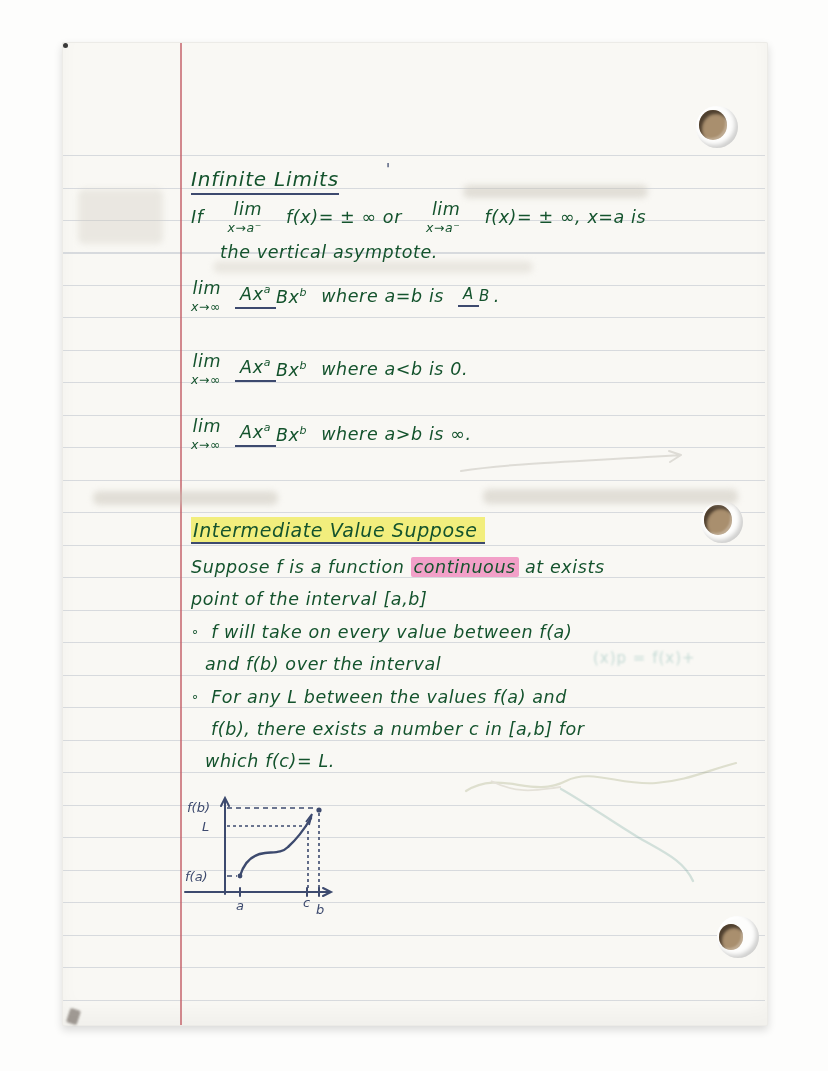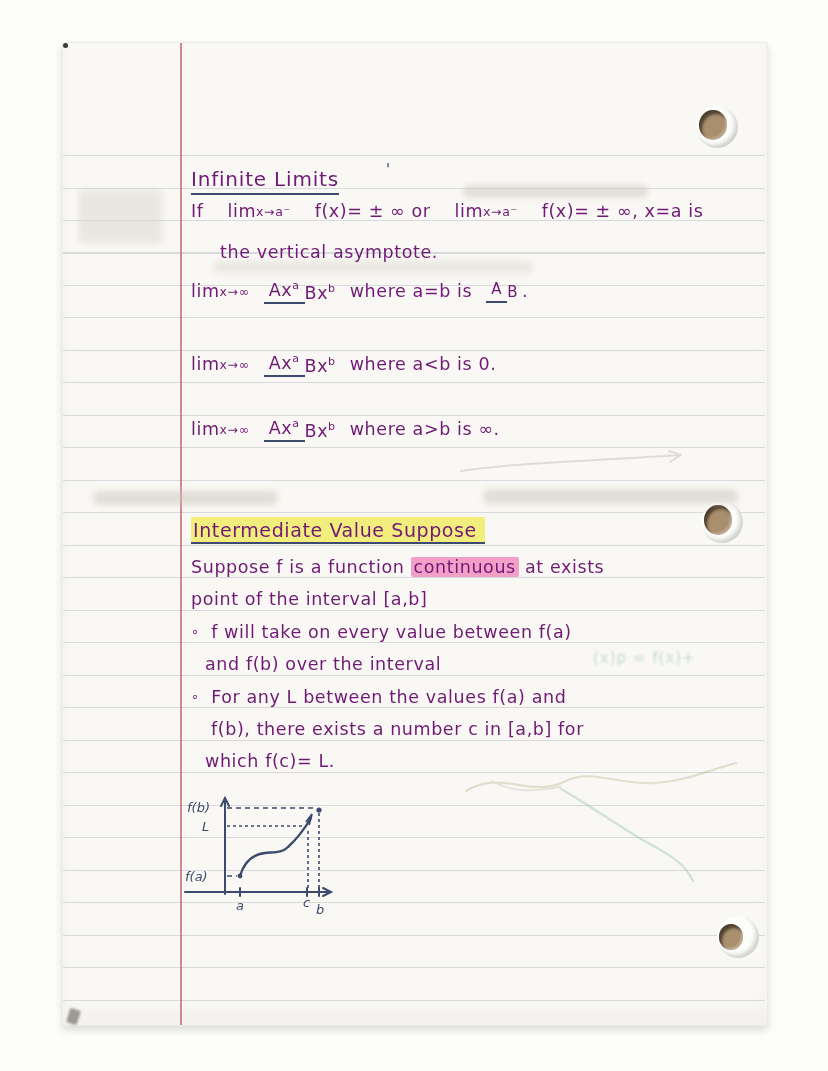--- a/index.html
+++ b/index.html
@@ -15,29 +15,29 @@
   .corner-dot{position:absolute;left:0;top:0;width:5px;height:5px;background:#3a3a3a;border-radius:50%;}
   .fold{position:absolute;left:5px;top:966px;width:11px;height:15px;background:#5a5048;
         transform:rotate(18deg);filter:blur(1px);opacity:.55;border-radius:2px;}
   
   .hole{position:absolute;width:42px;height:42px;border-radius:50%;background:#fdfdfc;
         box-shadow:inset -3px -3px 4px rgba(0,0,0,0.18), inset 2px 2px 2px rgba(255,255,255,0.9);}
   .hole::after{content:"";position:absolute;left:3px;top:4px;width:28px;height:30px;border-radius:50%;
         background:#a98f6e;box-shadow:inset 3px 4px 3px rgba(30,22,14,0.65), inset -2px -2px 2px rgba(255,255,255,0.25);}
   .hole.crescent::after{left:2px;top:8px;width:24px;height:26px;}
   
-  .line{position:absolute;left:128px;white-space:nowrap;color:#701a75;font-size:17.5px;
-        letter-spacing:.6px;line-height:1.25;}
+  .line{position:absolute;left:128px;white-space:nowrap;color:#14532d;font-size:17.5px;
+        letter-spacing:.6px;line-height:1.25;font-style:italic;}
   .tickmark{position:absolute;left:323px;top:118px;color:#3d4a6e;font-size:15px;}
   .h-title{font-size:20px;letter-spacing:.8px;border-bottom:2px solid #3d4a6e;padding-bottom:2px;}
   .ivt-title{font-size:19px;background:#f2ee7d;padding:2px 8px 1px 2px;border-bottom:2.5px solid #3d4a6e;
              box-decoration-break:clone;}
   .hl-pink{background:#f2a0c8;padding:0 3px;border-radius:2px;}
   .flexline{display:flex;align-items:center;gap:24px;}
-  .lim-stack{display:inline-flex;flex-direction:row;align-items:flex-start;line-height:1;}
+  .lim-stack{display:inline-flex;flex-direction:column;align-items:flex-end;line-height:1;}
   .lim-sub{font-size:12.5px;margin-top:3px;}
   .frac{display:inline-flex;flex-direction:row;align-items:center;line-height:1.15;}
   .frac-num{border-bottom:2px solid #3d4a6e;padding:0 5px 2px;}
   .frac-den{padding-top:1px;}
   .frac sup{font-size:11px;vertical-align:super;}
   .small-frac{font-size:15px;}
   .bullet-marker{display:inline-block;width:14px;font-size:13px;vertical-align:2px;}
   
   .smudge{position:absolute;filter:blur(3px);opacity:.5;border-radius:6px;}
   .ghost-text{position:absolute;filter:blur(1px);opacity:.55;font-size:15px;letter-spacing:1px;

